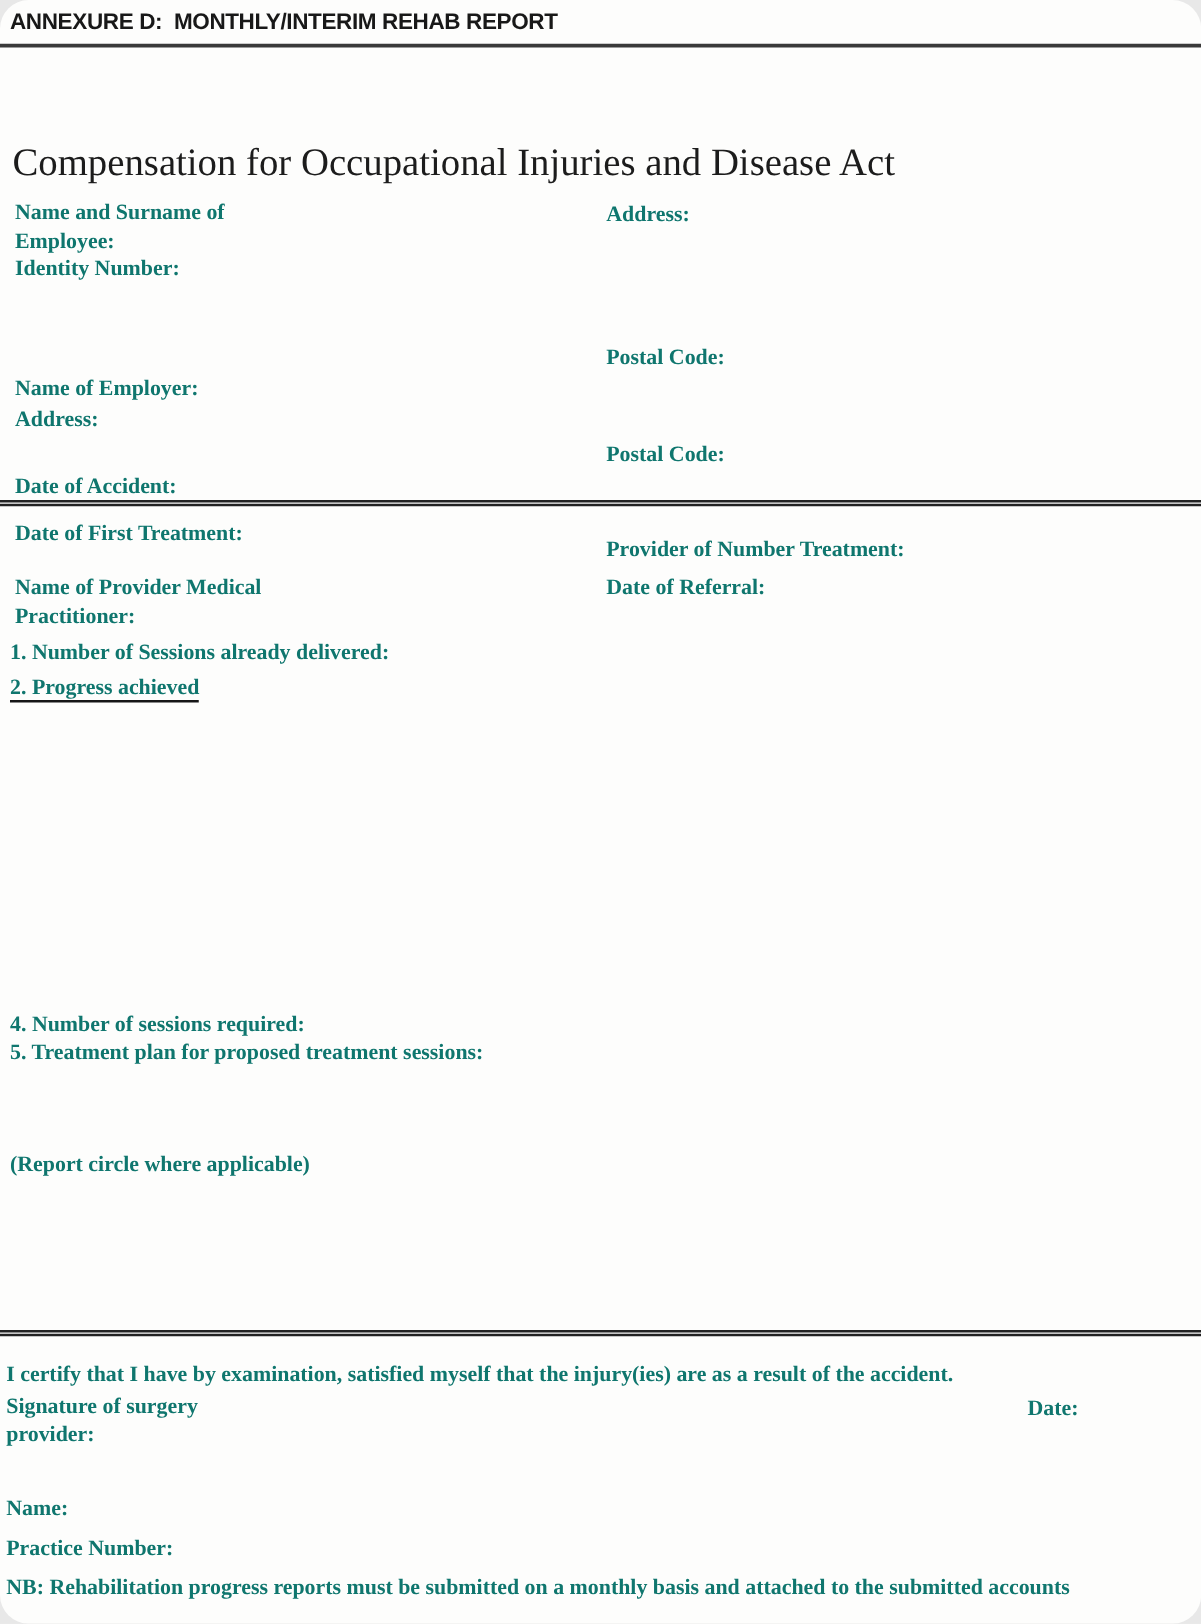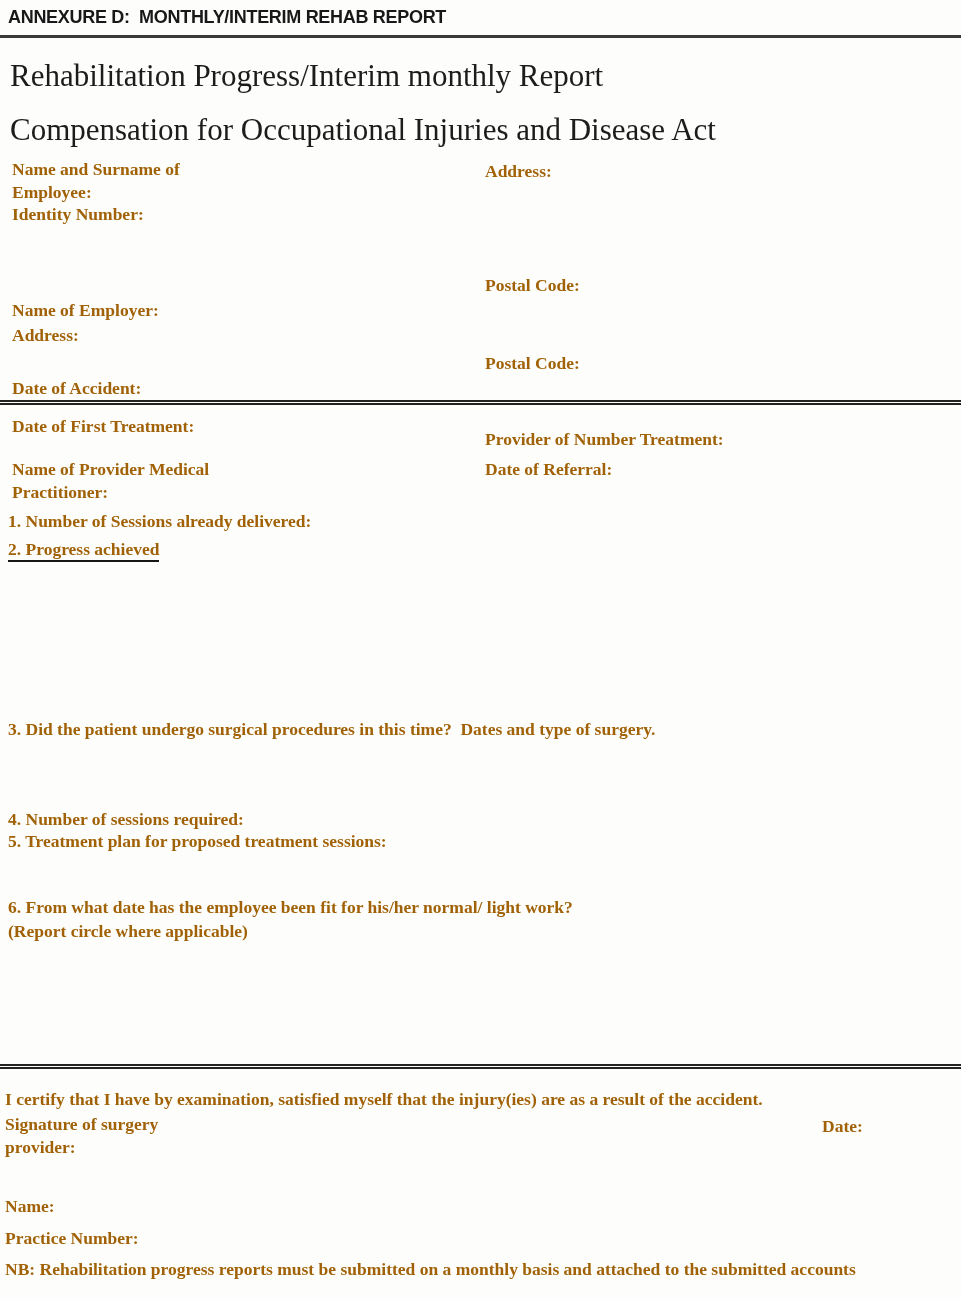--- a/index.html
+++ b/index.html
@@ -6,41 +6,42 @@
   html, body { background: #e8e8e8; }
   .page {
     position: relative;
     width: 961px;
     height: 1299px;
     background: #fdfdfc;
     margin: 0 auto;
     overflow: hidden;
     color: #1b1b1b;
     font-family: "Liberation Serif", serif;
+    border-radius: 23px;
   }
   .abs { position: absolute; white-space: pre-wrap; }
   .sans-header {
     font-family: "Liberation Sans", sans-serif;
     font-weight: bold;
     font-size: 18px;
     letter-spacing: -0.3px;
     color: #181818;
   }
   .doc-title {
     font-family: "Liberation Serif", serif;
     font-weight: 400;
     font-size: 31px;
     color: #1c1c1c;
   }
   .label {
     font-family: "Liberation Serif", serif;
     font-weight: bold;
     font-size: 17.5px;
     line-height: 23px;
-    color: #a16207;
+    color: #0f766e;
   }
   .rule-thin {
     position: absolute;
     left: 0;
     width: 100%;
     height: 3px;
     background: #3a3a3a;
   }
   .rule-double {
     position: absolute;
@@ -56,21 +57,20 @@
   }
 </style>
 </head>
 <body>
 
 <div class="page">
 
   <div class="abs sans-header" style="left:8px; top:7px;">ANNEXURE D:  MONTHLY/INTERIM REHAB REPORT</div>
   <div class="rule-thin" style="top:35px;"></div>
 
-  <div class="abs doc-title" style="left:10px; top:58px;">Rehabilitation Progress/Interim monthly Report</div>
   <div class="abs doc-title" style="left:10px; top:112px;">Compensation for Occupational Injuries and Disease Act</div>
 
   <div class="abs label" style="left:12px; top:158px; width:220px;">Name and Surname of Employee:</div>
   <div class="abs label" style="left:485px; top:160px;">Address:</div>
   <div class="abs label" style="left:12px; top:203px;">Identity Number:</div>
   <div class="abs label" style="left:485px; top:274px;">Postal Code:</div>
 
   <div class="abs label" style="left:12px; top:299px;text-align:right;">Name of Employer:</div>
   <div class="abs label" style="left:12px; top:324px;">Address:</div>
   <div class="abs label" style="left:485px; top:352px;">Postal Code:</div>
@@ -79,26 +79,24 @@
   <div class="rule-double" style="top:400px;"></div>
 
   <div class="abs label" style="left:12px; top:415px;">Date of First Treatment:</div>
   <div class="abs label" style="left:485px; top:428px;">Provider of Number Treatment:</div>
   <div class="abs label" style="left:12px; top:458px; width:260px;">Name of Provider Medical Practitioner:</div>
   <div class="abs label" style="left:485px; top:458px;">Date of Referral:</div>
 
   <div class="abs label" style="left:8px; top:510px;">1. Number of Sessions already delivered:</div>
   <div class="abs label" style="left:8px; top:538px;"><span class="underlined">2. Progress achieved</span></div>
 
-  <div class="abs label" style="left:8px; top:718px; width:715px;">3. Did the patient undergo surgical procedures in this time?  Dates and type of surgery.</div>
 
   <div class="abs label" style="left:8px; top:808px;">4. Number of sessions required:</div>
   <div class="abs label" style="left:8px; top:830px;">5. Treatment plan for proposed treatment sessions:</div>
 
-  <div class="abs label" style="left:8px; top:896px;">6. From what date has the employee been fit for his/her normal/ light work?</div>
   <div class="abs label" style="left:8px; top:920px;">(Report circle where applicable)</div>
 
   <div class="rule-double" style="top:1064px;"></div>
 
   <div class="abs label" style="left:5px; top:1088px; width:945px;">I certify that I have by examination, satisfied myself that the injury(ies) are as a result of the accident.</div>
   <div class="abs label" style="left:5px; top:1113px; width:200px;">Signature of surgery provider:</div>
   <div class="abs label" style="left:822px; top:1115px;">Date:</div>
   <div class="abs label" style="left:5px; top:1195px;">Name:</div>
   <div class="abs label" style="left:5px; top:1227px;">Practice Number:</div>
   <div class="abs label" style="left:5px; top:1258px; width:875px;font-family:Liberation Serif, serif;">NB: Rehabilitation progress reports must be submitted on a monthly basis and attached to the submitted accounts</div>

